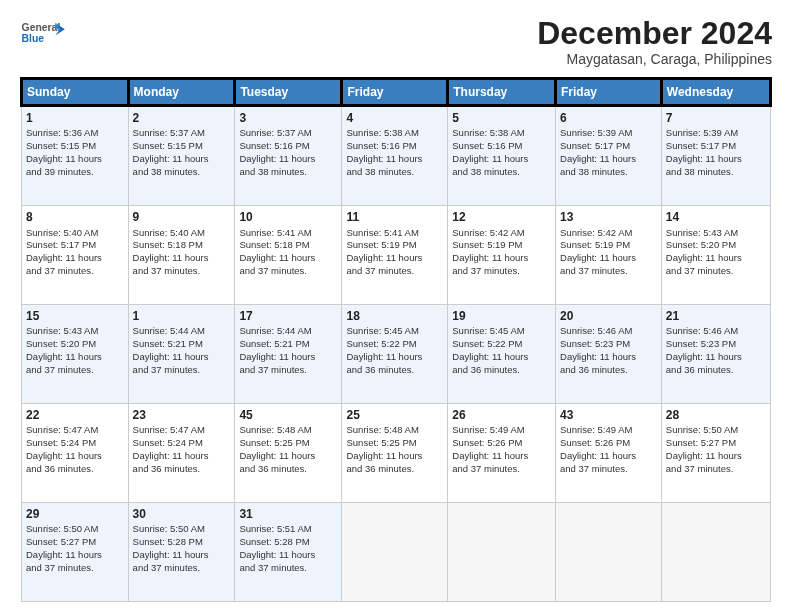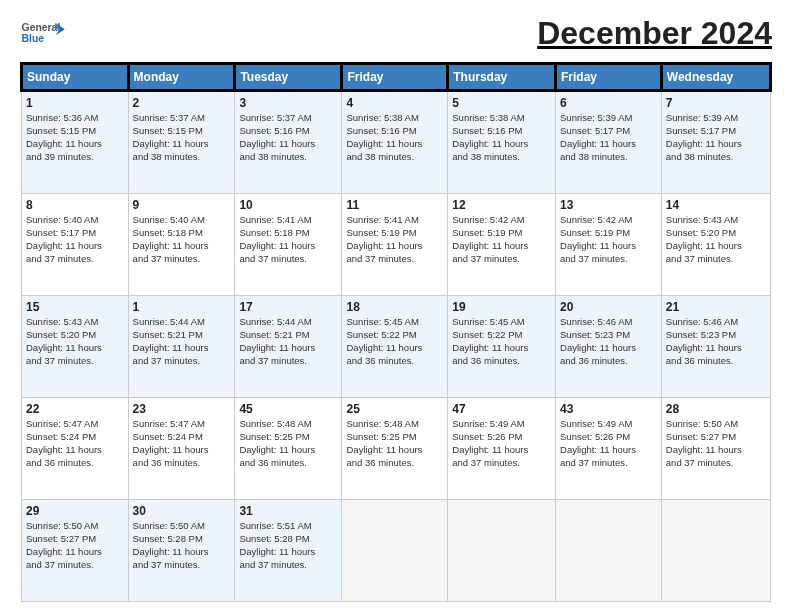--- a/index.html
+++ b/index.html
@@ -18,21 +18,20 @@
       flex-direction: column;
     }
     .header {
       display: flex;
       justify-content: space-between;
       align-items: flex-start;
       margin-bottom: 10px;
     }
     .title-block {
       text-align: right;
-      text-decoration: underline;
     }
     .month-title {
       font-size: 32px;
       font-weight: bold;
       color: #222;
       line-height: 1.1;
     }
     .location {
       font-size: 14px;
       color: #444;
@@ -94,20 +93,21 @@
     <div class="logo-wrapper">
       <svg class="logo-svg" viewBox="0 0 60 44">
         <text x="2" y="18" font-family="Arial" font-weight="bold" font-size="13" fill="#555">General</text>
         <text x="2" y="32" font-family="Arial" font-weight="bold" font-size="13" fill="#1a6bbf">Blue</text>
         <polygon points="44,8 56,16 44,24 50,16" fill="#1a6bbf"></polygon>
         <polygon points="44,8 50,16 44,16" fill="#2288dd"></polygon>
       </svg>
     </div>
     <div class="title-block">
       <div class="month-title">December 2024</div>
+      <div class="location">Maygatasan, Caraga, Philippines</div>
     </div>
   </div>
 
   <table class="calendar">
     <thead>
       <tr>
       <th>Sunday</th>
           <th>Monday</th>
           <th>Tuesday</th>
           <th>Friday</th>
@@ -217,21 +217,21 @@
 Daylight: 11 hours
 and 36 minutes.</span></td>
           <td><span class="day-number">45</span><span style="white-space: pre-line;">Sunrise: 5:48 AM
 Sunset: 5:25 PM
 Daylight: 11 hours
 and 36 minutes.</span></td>
           <td><span class="day-number">25</span><span style="white-space: pre-line;">Sunrise: 5:48 AM
 Sunset: 5:25 PM
 Daylight: 11 hours
 and 36 minutes.</span></td>
-          <td><span class="day-number">47</span><span style="white-space: pre-line;">Sunrise: 5:49 AM
+          <td><span class="day-number">26</span><span style="white-space: pre-line;">Sunrise: 5:49 AM
 Sunset: 5:26 PM
 Daylight: 11 hours
 and 37 minutes.</span></td>
           <td><span class="day-number">43</span><span style="white-space: pre-line;">Sunrise: 5:49 AM
 Sunset: 5:26 PM
 Daylight: 11 hours
 and 37 minutes.</span></td>
           <td><span class="day-number">28</span><span style="white-space: pre-line;">Sunrise: 5:50 AM
 Sunset: 5:27 PM
 Daylight: 11 hours

